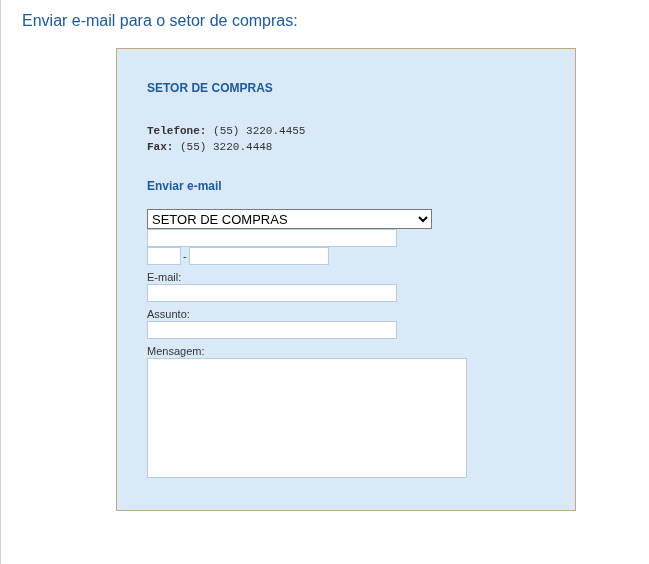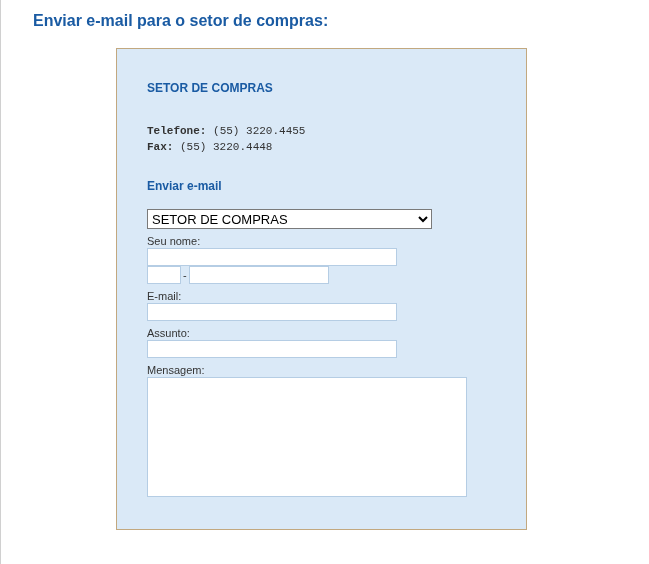--- a/index.html
+++ b/index.html
@@ -13,27 +13,27 @@
   }
   .page {
     border-left: 1px solid #d0d0d0;
     padding-left: 20px;
     padding-top: 12px;
     min-height: 564px;
   }
   .page-title {
     color: #1a5ba3;
     font-size: 16px;
-    font-weight: bold;
+    font-weight: normal;
     font-family: "Trebuchet MS", Tahoma, Verdana, sans-serif;
-    margin: 0 0 18px 12px;
+    margin: 0 0 18px 1px;
   }
   .form-card {
     margin-left: 95px;
-    width: 411px;
+    width: 460px;
     background: #dae9f7;
     border: 1px solid #c2a87f;
     padding: 32px 30px 30px 30px;
     color: #333;
   }
   .section-header {
     color: #1a5ba3;
     font-size: 12px;
     font-weight: bold;
     margin-bottom: 30px;
@@ -132,21 +132,20 @@
       <strong>Fax:</strong>
       <span>(55) 3220.4448</span>
     </div>
 
     <div class="subheader">Enviar e-mail</div>
 
     <select class="para-select">
       <option selected="">SETOR DE COMPRAS</option>
     </select>
 
-    <label class="field-label">Seu nome:</label>
     <input type="text" class="text-input" value="" style="">
 
     <div class="phone-row">
       <input type="text" class="phone-ddd" value="" style="">
       <span class="phone-dash">-</span>
       <input type="text" class="phone-num" value="" style="">
     </div>
 
     <label class="field-label">E-mail:</label>
     <input type="text" class="text-input" value="" style="">

